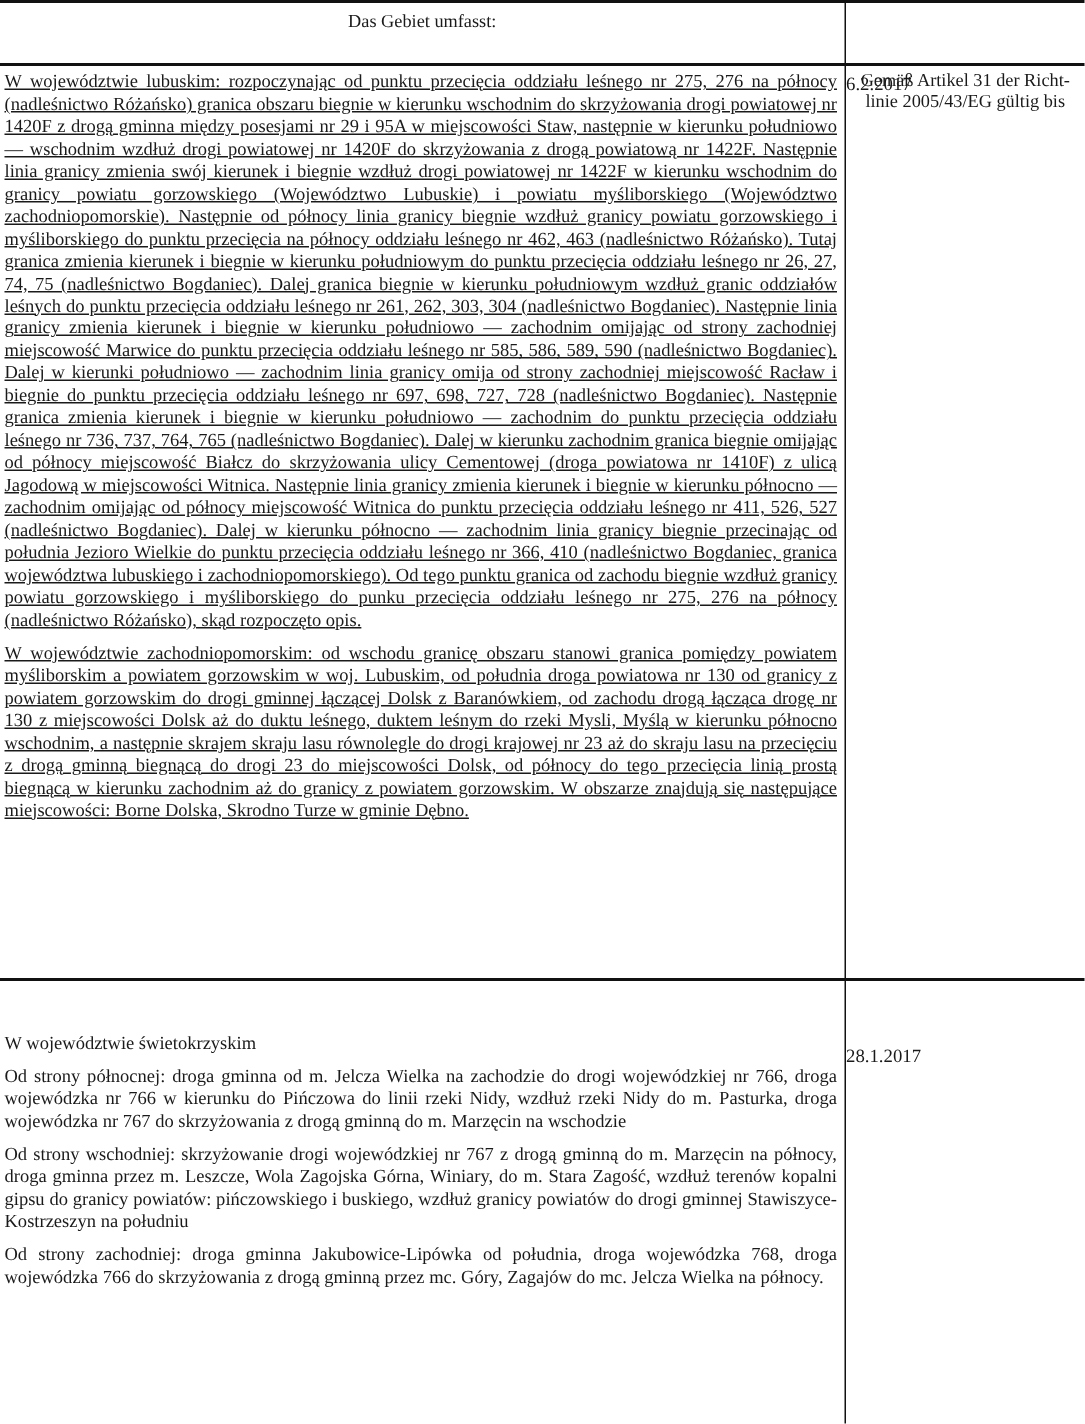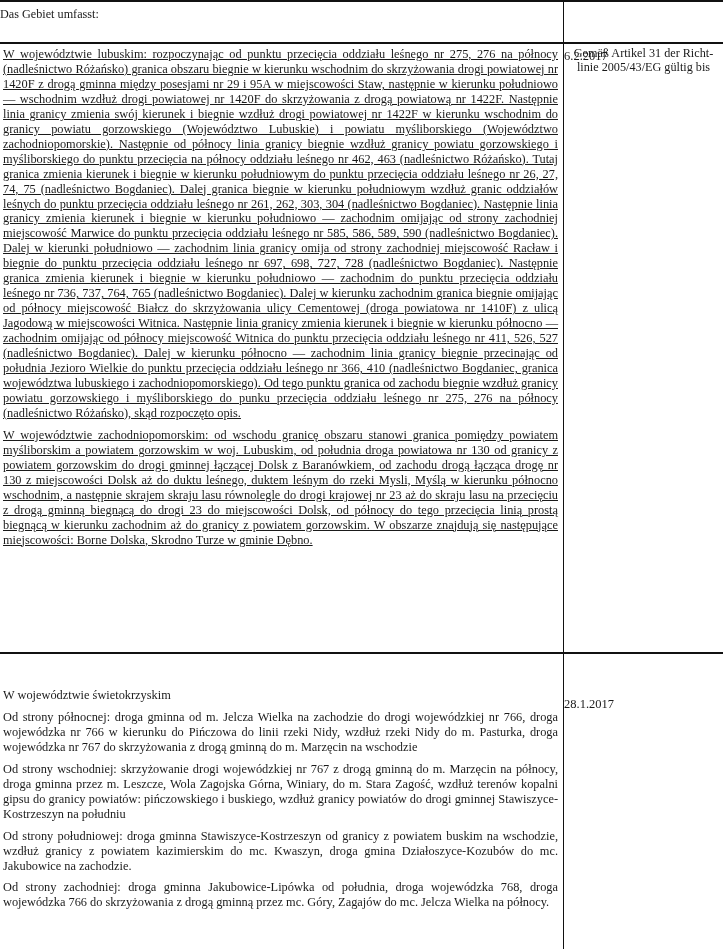--- a/index.html
+++ b/index.html
@@ -5,21 +5,21 @@
   html, body { margin: 0; padding: 0; background: #ffffff; }
   body {
     width: 723px; height: 949px; overflow: hidden; position: relative;
     font-family: "Liberation Serif", "DejaVu Serif", serif;
     color: #1a1a1a;
   }
   .hline { position: absolute; left: 0; right: 0; height: 0; border-top: 2px solid #111; }
   .vline { position: absolute; width: 0; border-left: 1px solid #111; }
   .hdr-left {
     position: absolute; left: 0; top: 2px; width: 563px; height: 24px;
-    display: flex; align-items: center; justify-content: flex-start;
+    display: flex; align-items: center; justify-content: center;
     font-size: 12.2px;
   }
   .hdr-right {
     position: absolute; left: 564px; top: 3px; width: 159px; height: 38px;
     display: flex; align-items: center; justify-content: center;
     text-align: center; font-size: 12.2px; line-height: 14px; margin-top: 38px;
   }
   .cell-text {
     position: absolute; left: 3px; width: 555px;
     font-size: 12.35px; line-height: 14.95px; text-align: justify;
@@ -52,16 +52,15 @@
 <div class="cell-text" style="top:47px;text-decoration:underline;">
   <p>W województwie lubuskim: rozpoczynając od punktu przecięcia oddziału leśnego nr 275, 276 na pół­nocy (nadleśnictwo Różańsko) granica obszaru biegnie w kierunku wschodnim do skrzyżowania drogi powiatowej nr 1420F z drogą gminna między posesjami nr 29 i 95A w miejscowości Staw, następnie w kierunku południowo — wschodnim wzdłuż drogi powiatowej nr 1420F do skrzyżowania z drogą powiatową nr 1422F. Następnie linia granicy zmienia swój kierunek i biegnie wzdłuż drogi powiato­wej nr 1422F w kierunku wschodnim do granicy powiatu gorzowskiego (Województwo Lubuskie) i po­wiatu myśliborskiego (Województwo zachodniopomorskie). Następnie od północy linia granicy biegnie wzdłuż granicy powiatu gorzowskiego i myśliborskiego do punktu przecięcia na północy oddziału leś­nego nr 462, 463 (nadleśnictwo Różańsko). Tutaj granica zmienia kierunek i biegnie w kierunku po­łudniowym do punktu przecięcia oddziału leśnego nr 26, 27, 74, 75 (nadleśnictwo Bogdaniec). Dalej granica biegnie w kierunku południowym wzdłuż granic oddziałów leśnych do punktu przecięcia od­działu leśnego nr 261, 262, 303, 304 (nadleśnictwo Bogdaniec). Następnie linia granicy zmienia kieru­nek i biegnie w kierunku południowo — zachodnim omijając od strony zachodniej miejscowość Mar­wice do punktu przecięcia oddziału leśnego nr 585, 586, 589, 590 (nadleśnictwo Bogdaniec). Dalej w kierunki południowo — zachodnim linia granicy omija od strony zachodniej miejscowość Racław i biegnie do punktu przecięcia oddziału leśnego nr 697, 698, 727, 728 (nadleśnictwo Bogdaniec). Na­stępnie granica zmienia kierunek i biegnie w kierunku południowo — zachodnim do punktu przecię­cia oddziału leśnego nr 736, 737, 764, 765 (nadleśnictwo Bogdaniec). Dalej w kierunku zachodnim granica biegnie omijając od północy miejscowość Białcz do skrzyżowania ulicy Cementowej (droga po­wiatowa nr 1410F) z ulicą Jagodową w miejscowości Witnica. Następnie linia granicy zmienia kieru­nek i biegnie w kierunku północno — zachodnim omijając od północy miejscowość Witnica do punktu przecięcia oddziału leśnego nr 411, 526, 527 (nadleśnictwo Bogdaniec). Dalej w kierunku pół­nocno — zachodnim linia granicy biegnie przecinając od południa Jezioro Wielkie do punktu przecię­cia oddziału leśnego nr 366, 410 (nadleśnictwo Bogdaniec, granica województwa lubuskiego i zachod­niopomorskiego). Od tego punktu granica od zachodu biegnie wzdłuż granicy powiatu gorzowskiego i myśliborskiego do punku przecięcia oddziału leśnego nr 275, 276 na północy (nadleśnictwo Różań­sko), skąd rozpoczęto opis.</p>
   <p>W województwie zachodniopomorskim: od wschodu granicę obszaru stanowi granica pomiędzy po­wiatem myśliborskim a powiatem gorzowskim w woj. Lubuskim, od południa droga powiatowa nr 130 od granicy z powiatem gorzowskim do drogi gminnej łączącej Dolsk z Baranówkiem, od zachodu drogą łącząca drogę nr 130 z miejscowości Dolsk aż do duktu leśnego, duktem leśnym do rzeki Mysli, Myślą w kierunku północno wschodnim, a następnie skrajem skraju lasu równolegle do drogi krajowej nr 23 aż do skraju lasu na przecięciu z drogą gminną biegnącą do drogi 23 do miejscowości Dolsk, od północy do tego przecięcia linią prostą biegnącą w kierunku zachodnim aż do granicy z powiatem gorzowskim. W obszarze znajdują się następujące miejscowości: Borne Dolska, Skrodno Turze w gmi­nie Dębno.</p>
 </div>
 <div class="date" style="top:49px;">6.2.2017</div>
 
 <div class="cell-text" style="top:688px;">
   <p>W województwie świetokrzyskim</p>
   <p>Od strony północnej: droga gminna od m. Jelcza Wielka na zachodzie do drogi wojewódzkiej nr 766, droga wojewódzka nr 766 w kierunku do Pińczowa do linii rzeki Nidy, wzdłuż rzeki Nidy do m. Pas­turka, droga wojewódzka nr 767 do skrzyżowania z drogą gminną do m. Marzęcin na wschodzie</p>
   <p>Od strony wschodniej: skrzyżowanie drogi wojewódzkiej nr 767 z drogą gminną do m. Marzęcin na północy, droga gminna przez m. Leszcze, Wola Zagojska Górna, Winiary, do m. Stara Zagość, wzdłuż terenów kopalni gipsu do granicy powiatów: pińczowskiego i buskiego, wzdłuż granicy powiatów do drogi gminnej Stawiszyce-Kostrzeszyn na południu</p>
-  <p>Od strony południowej: droga gminna Stawiszyce-Kostrzeszyn od granicy z powiatem buskim na wschodzie, wzdłuż granicy z powiatem kazimierskim do mc. Kwaszyn, droga gmina Działoszyce-Ko­zubów do mc. Jakubowice na zachodzie.</p>
   <p>Od strony zachodniej: droga gminna Jakubowice-Lipówka od południa, droga wojewódzka 768, droga wojewódzka 766 do skrzyżowania z drogą gminną przez mc. Góry, Zagajów do mc. Jelcza Wielka na północy.</p>
 </div>
 <div class="date" style="top:674px;margin-top:23px;">28.1.2017</div>
 
 </body></html>

